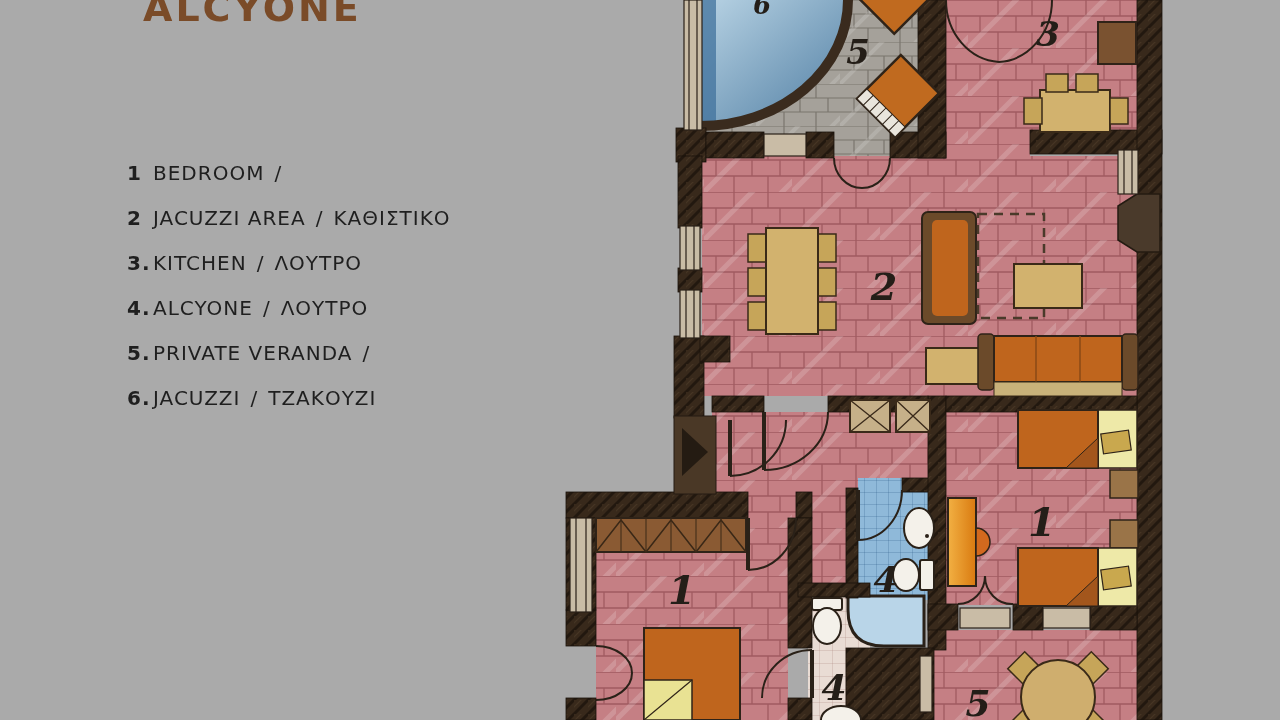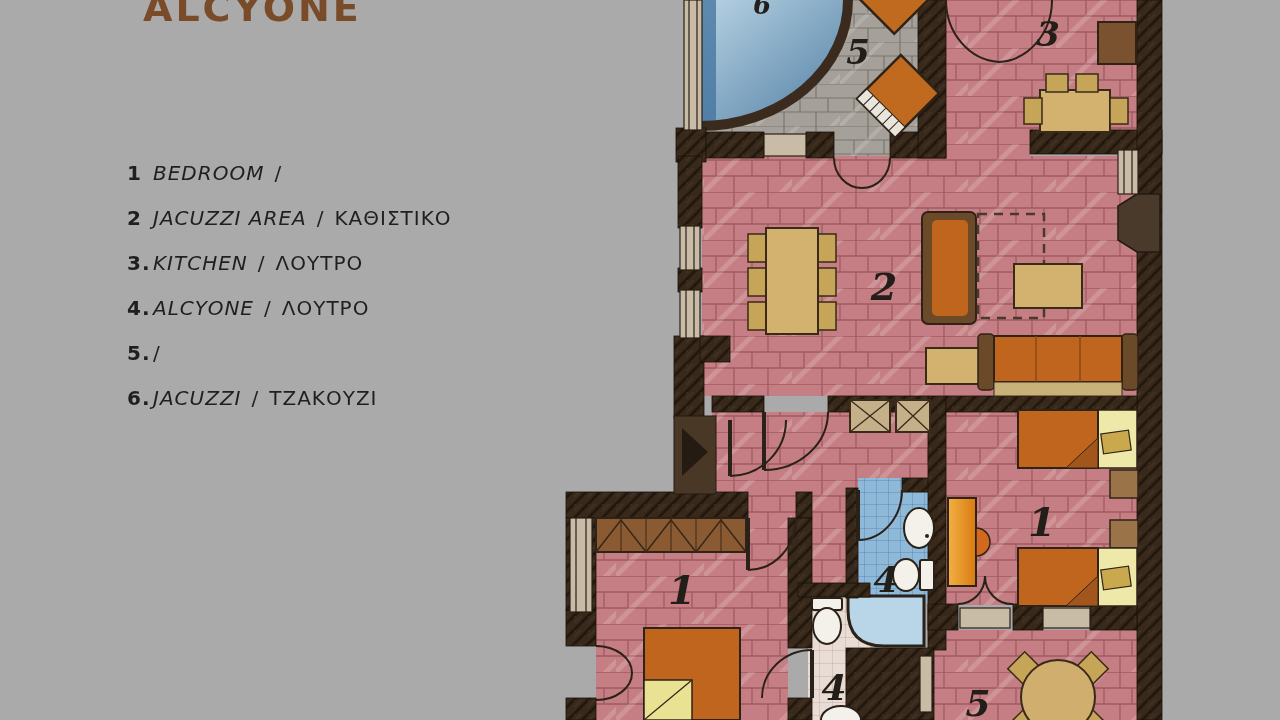--- a/index.html
+++ b/index.html
@@ -4,21 +4,21 @@
 <style>
   html,body{margin:0;padding:0;background:#888;}
   .stage{position:relative;width:1280px;height:720px;background:#aaaaaa;overflow:hidden;
          font-family:"DejaVu Sans",sans-serif;}
   .title{position:absolute;left:143px;top:-14px;font-size:38px;font-weight:bold;
          letter-spacing:3px;color:#7a4b28;font-family:"DejaVu Sans",sans-serif;}
   .legend{position:absolute;left:127px;top:150px;color:#1f1f1f;}
   .legend-row{height:45px;display:flex;align-items:center;font-size:20px;letter-spacing:1px;
               white-space:nowrap;}
   .legend-row .num{display:inline-block;min-width:26px;font-weight:bold;}
-  .legend-row .en{margin-right:10px;font-style:italic;}
+  .legend-row .en{margin-right:10px;}
   .legend-row .sep{margin-right:10px;}
   svg{position:absolute;left:0;top:0;}
   text.roomnum{font-family:"DejaVu Serif",serif;font-style:italic;font-weight:600;
                fill:#241e18;text-anchor:middle;}
 </style>
 </head>
 <body>
 
 <div class="stage">
 
@@ -335,20 +335,21 @@
       <span class="gr">ΛΟΥΤΡΟ</span>
     </div>
     <div class="legend-row">
       <span class="num">4.</span>
       <span class="en">ALCYONE</span>
       <span class="sep">/</span>
       <span class="gr">ΛΟΥΤΡΟ</span>
     </div>
     <div class="legend-row">
       <span class="num">5.</span>
+      <span class="en">PRIVATE VERANDA</span>
       <span class="sep">/</span>
     </div>
     <div class="legend-row">
       <span class="num">6.</span>
       <span class="en">JACUZZI</span>
       <span class="sep">/</span>
       <span class="gr">ΤΖΑΚΟΥΖΙ</span>
     </div>
   </div>
 

